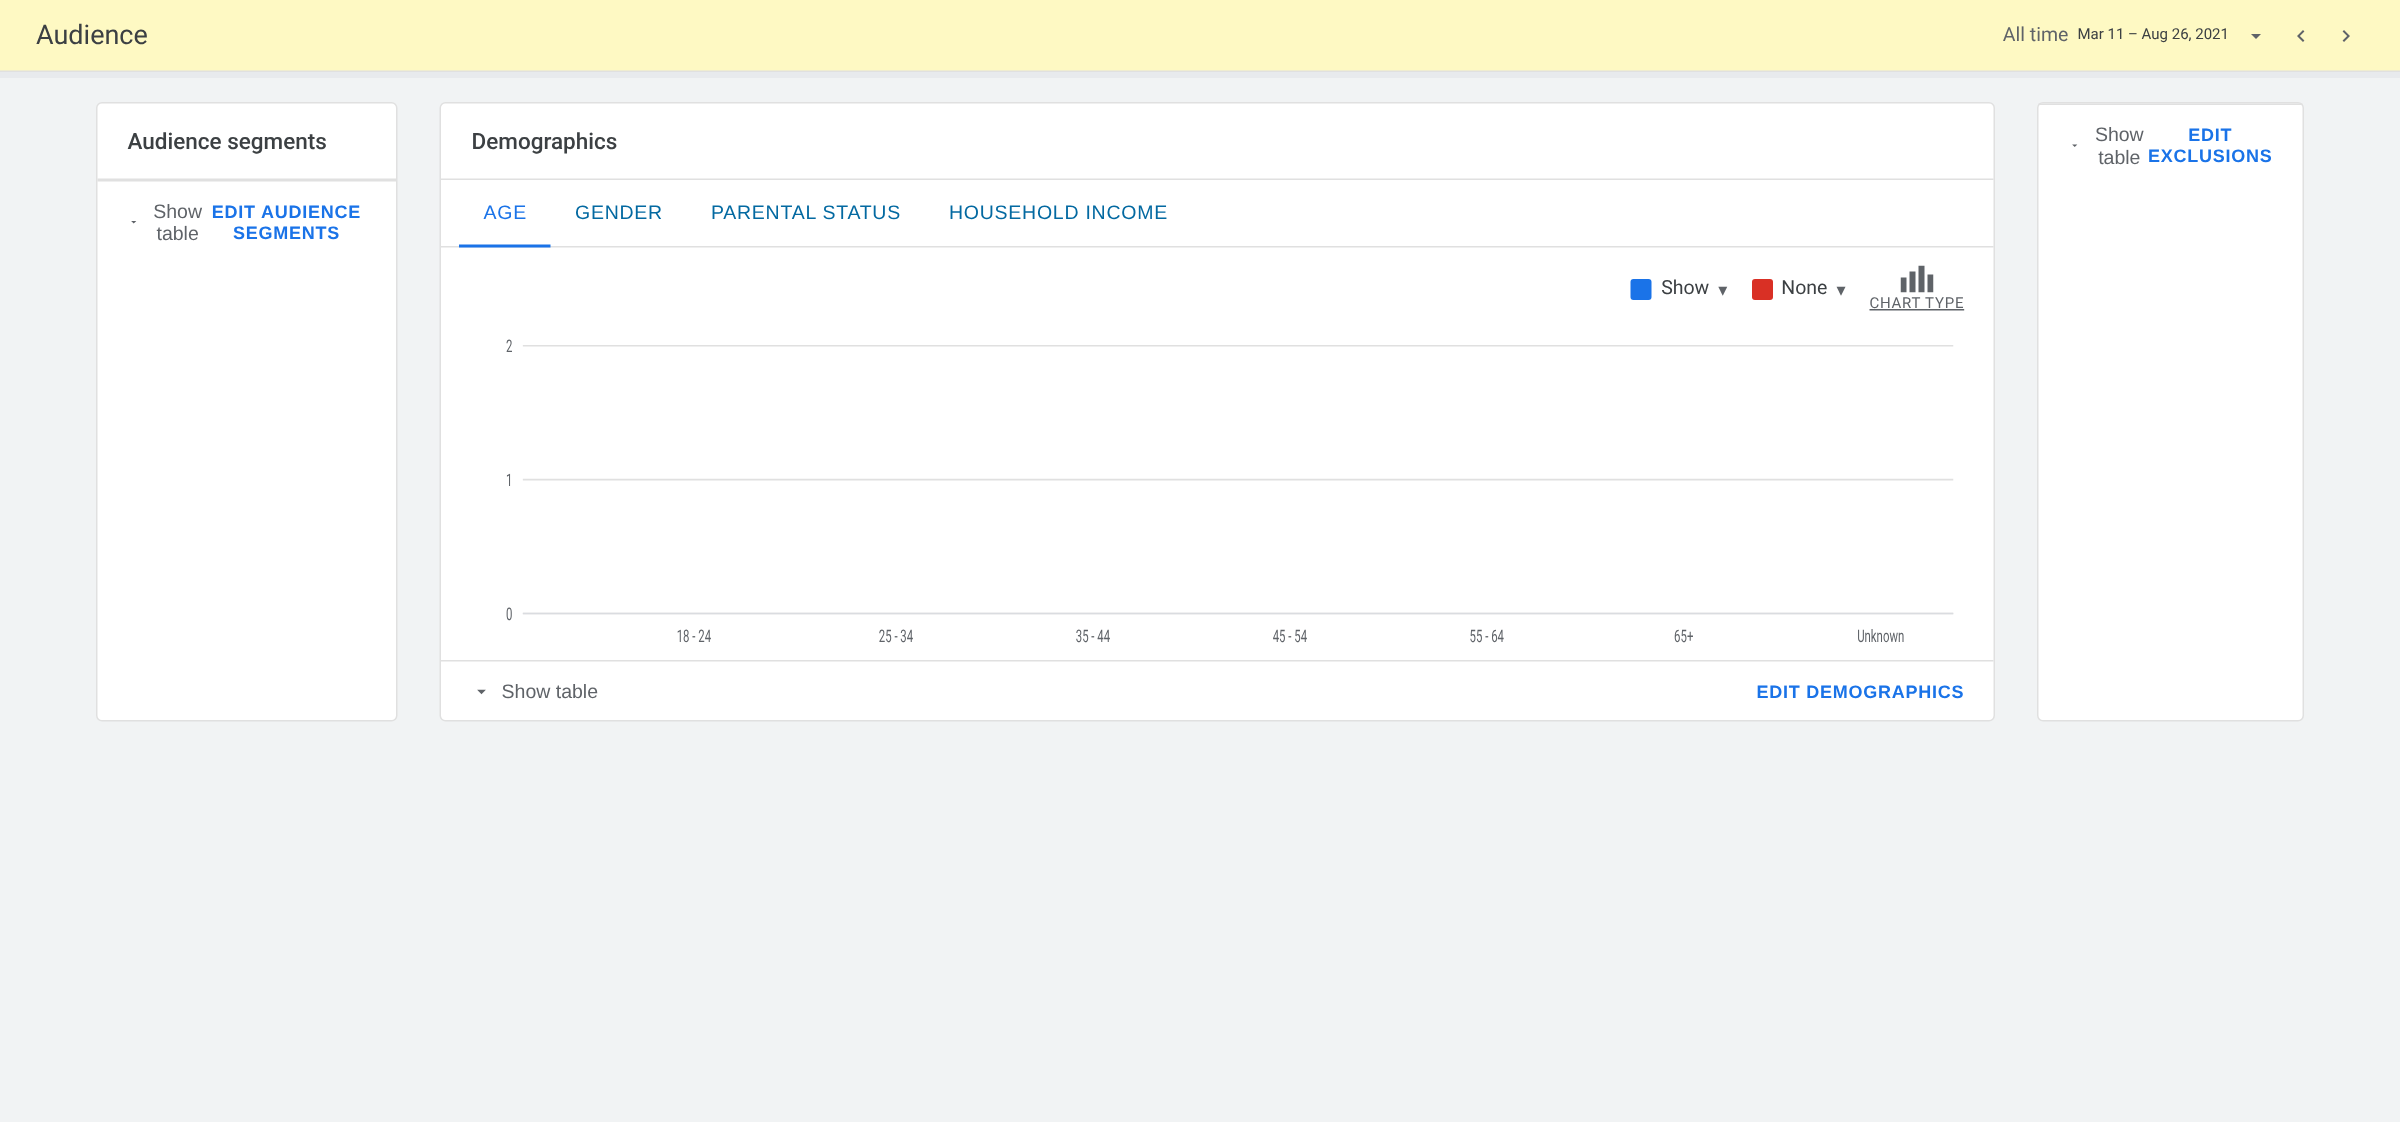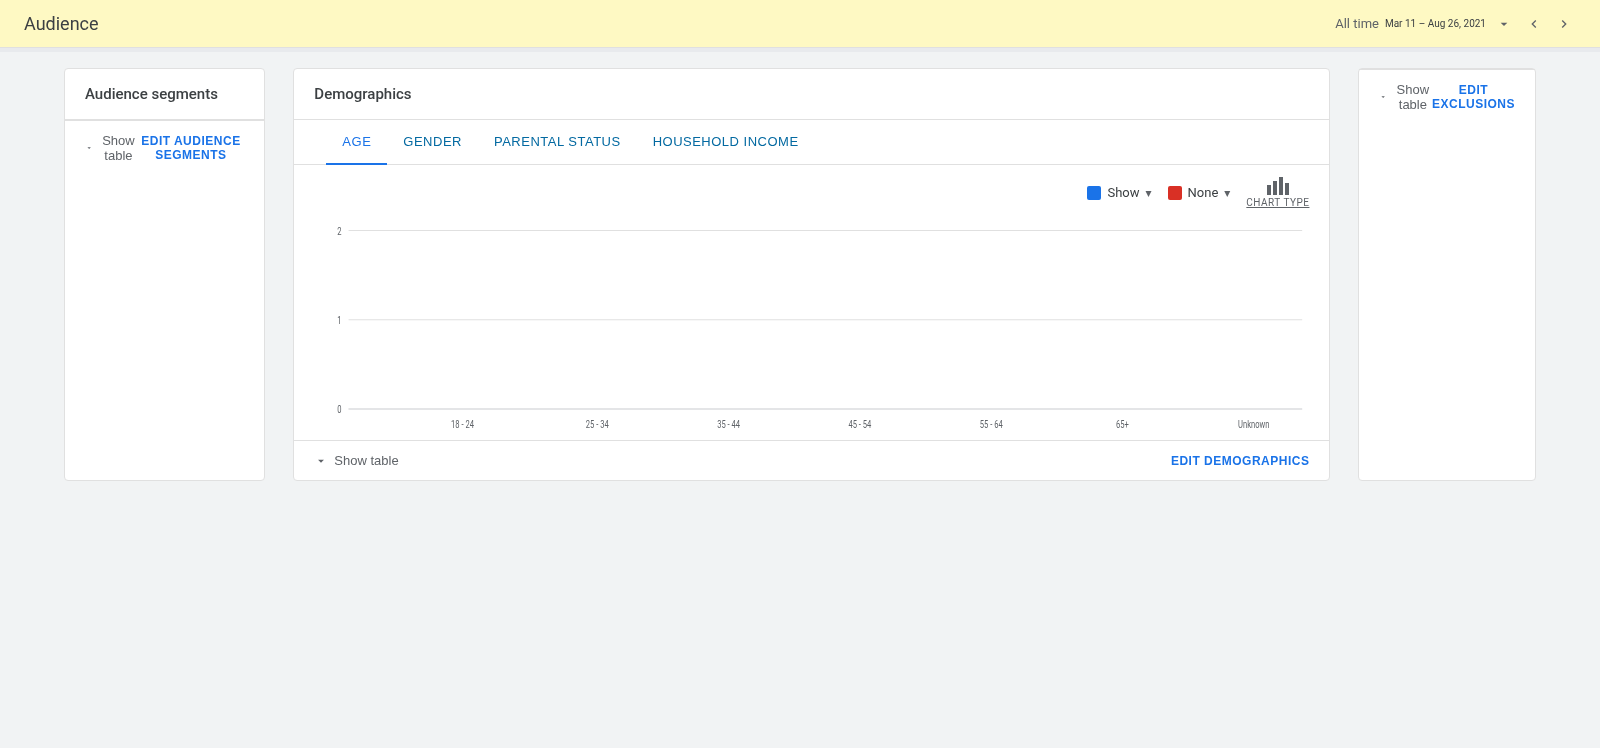--- a/index.html
+++ b/index.html
@@ -100,21 +100,21 @@
       cursor: pointer;
       color: #1a73e8;
       font-size: 12px;
       font-weight: 700;
       letter-spacing: 0.5px;
       text-transform: uppercase;
     }
     .tabs {
       display: flex;
       align-items: center;
-      padding: 0 32px;
+      padding: 0 12px;
       border-bottom: 1px solid #e0e0e0;
     }
     .tab {
       padding: 14px 16px;
       font-size: 13px;
       font-weight: 500;
       letter-spacing: 0.5px;
       text-transform: uppercase;
       cursor: pointer;
       color: #0369a1;

